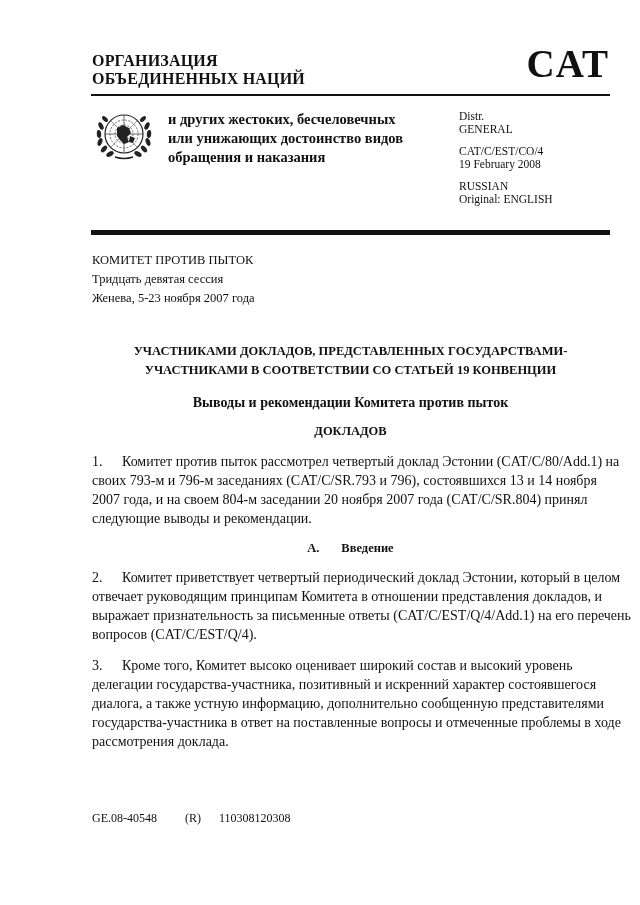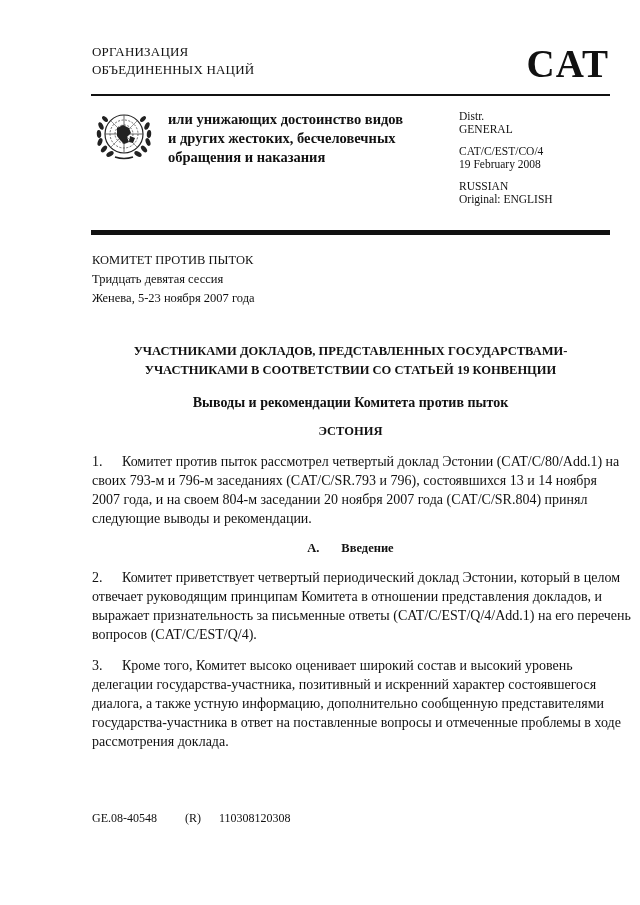--- a/index.html
+++ b/index.html
@@ -12,23 +12,23 @@
       height: 905px;
       position: relative;
       overflow: hidden;
       font-family: "Liberation Serif", "DejaVu Serif", serif;
       color: #111111;
     }
     .abs { position: absolute; }
 
     
     .org-name {
-      left: 92px; top: 43px;
-      font-weight: normal;
-      font-size: 13px;
+      left: 92px; top: 52px;
+      font-weight: bold;
+      font-size: 16px;
       line-height: 18px;
       letter-spacing: 0.2px;
     }
     .org-name div { white-space: nowrap; }
     .doc-symbol {
       right: 31px; top: 42px;
       font-weight: bold;
       font-size: 39px;
       line-height: 44px;
       letter-spacing: 1px;
@@ -173,22 +173,22 @@
     <line x1="44.5" y1="14.5" x2="17.5" y2="41.5" stroke="#555" stroke-width="0.6"></line>
 
     <path d="M24 22 L30 19 L36 22 L38 27 L34 31 L36 36 L31 38 L27 34 L24 30 Z" fill="#222"></path>
     <path d="M37 30 L42 32 L40 37 L36 36 Z" fill="#222"></path>
 
     <path d="M22 51 Q31 54 40 51" fill="none" stroke="#222" stroke-width="1.5"></path>
   </svg>
 </div>
 
 <div class="abs convention">
+  <div>и других жестоких, бесчеловечных</div>
   <div>или унижающих достоинство видов</div>
-  <div>и других жестоких, бесчеловечных</div>
   <div>обращения и наказания</div>
 </div>
 
 <div class="abs distr">
   <div>Distr.</div>
   <div>GENERAL</div>
   <div class="gap"></div>
   <div>CAT/C/EST/CO/4</div>
   <div>19 February 2008</div>
   <div class="gap"></div>
@@ -204,21 +204,21 @@
   <div>Женева, 5-23 ноября 2007 года</div>
 </div>
 
 <div class="abs center-block main-title">
   <div>УЧАСТНИКАМИ ДОКЛАДОВ, ПРЕДСТАВЛЕННЫХ ГОСУДАРСТВАМИ-</div>
   <div>УЧАСТНИКАМИ В СООТВЕТСТВИИ СО СТАТЬЕЙ 19 КОНВЕНЦИИ</div>
 </div>
 
 <div class="abs center-block subtitle">Выводы и рекомендации Комитета против пыток</div>
 
-<div class="abs center-block country">ЭСТОНИЯ</div>
+<div class="abs center-block country">ДОКЛАДОВ</div>
 
 <div class="abs para p1">
   <div class="line"><span class="num">1.</span><span>Комитет против пыток рассмотрел четвертый доклад Эстонии (CAT/C/80/Add.1) на</span></div>
   <div class="line">своих 793-м и 796-м заседаниях (CAT/C/SR.793 и 796), состоявшихся 13 и 14 ноября</div>
   <div class="line">2007 года, и на своем 804-м заседании 20 ноября 2007 года (CAT/C/SR.804) принял</div>
   <div class="line">следующие выводы и рекомендации.</div>
 </div>
 
 <div class="abs center-block section-heading">
   <span class="letter">A.</span><span>Введение</span>

